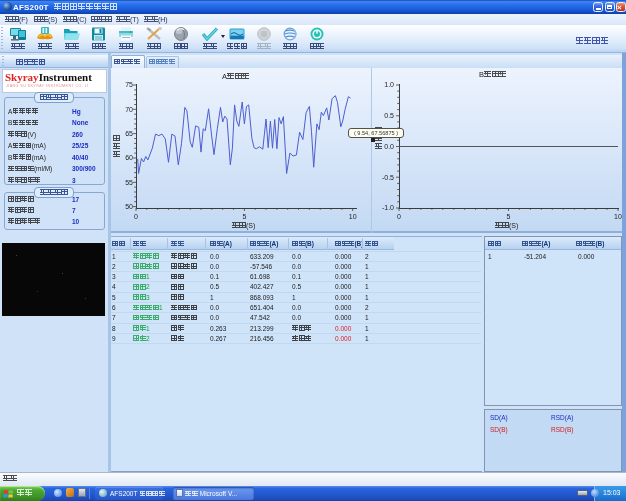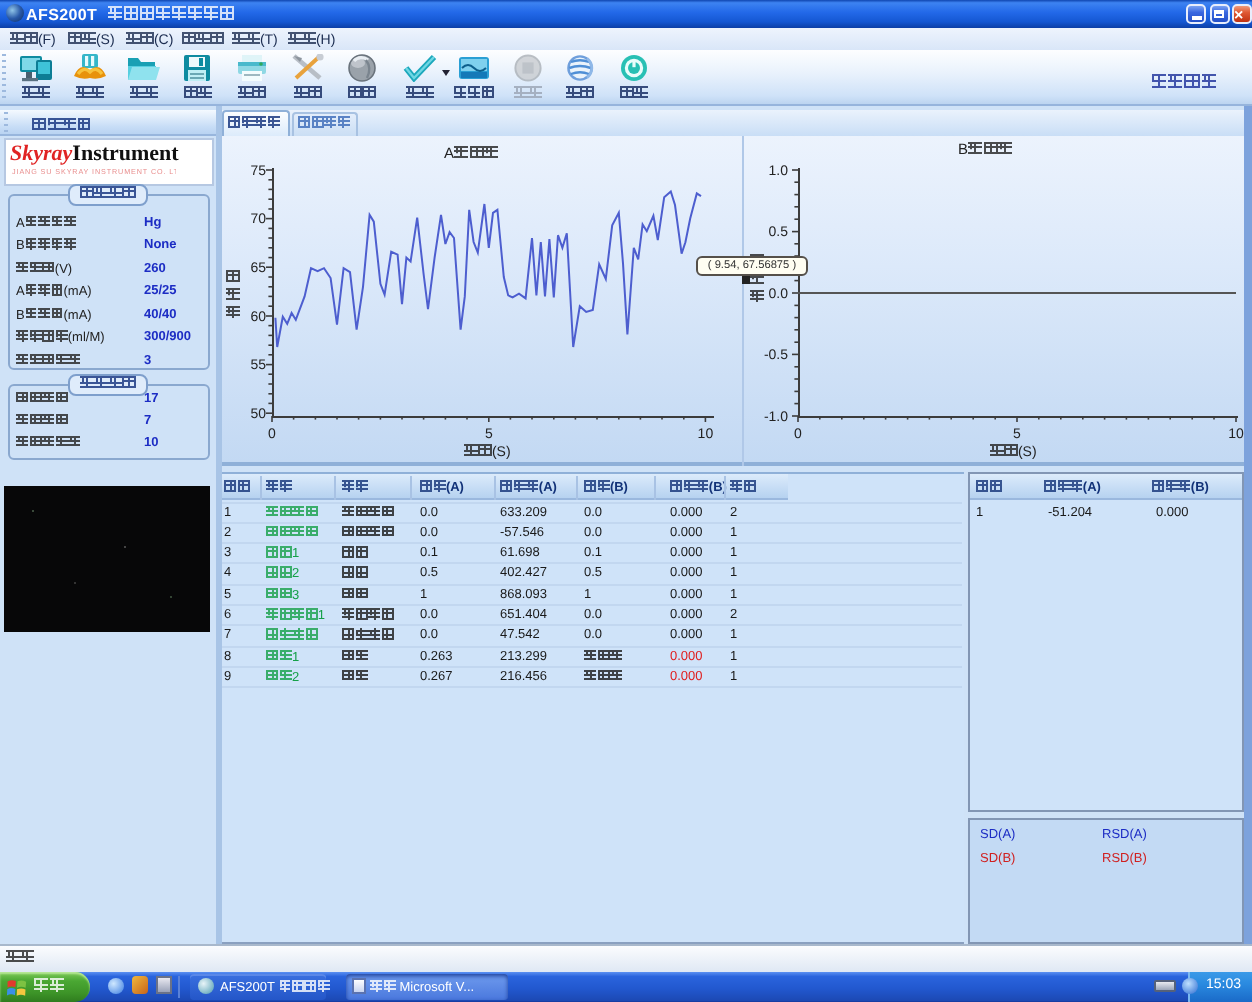--- a/index.html
+++ b/index.html
@@ -124,21 +124,21 @@
 <div class="ab" style="left:301px;top:43px;width:32px;text-align:center;font-size:7px;color:#10265e"><i class="q"></i><i class="k"></i></div>
 <div class="ab" style="left:221px;top:35px;width:0;height:0;border-left:2.5px solid transparent;border-right:2.5px solid transparent;border-top:3.5px solid #223"></div>
 <div class="ab" style="left:575px;top:36px;font-size:8.5px;font-weight:bold;color:#1b2f9a"><i class="k"></i><i class="k"></i><i class="q"></i><i class="k"></i></div>
 <div class="ab" style="left:0;top:53px;width:109px;height:419px;background:#cfe2f7"></div>
 <div class="ab" style="left:108px;top:53px;width:3px;height:419px;background:#a8c4e6"></div>
 <div class="ab" style="left:622px;top:53px;width:4px;height:419px;background:#7da2dc"></div>
 <div class="ab" style="left:0px;top:55px;width:108px;height:13px;background:linear-gradient(180deg,#f4f9ff,#c7ddf6 70%,#b9d3f2);border-bottom:1px solid #98b6dd"></div>
 <div class="ab" style="left:16px;top:58px;font-size:7.5px;font-weight:bold;color:#11307e;--w:1.3px"><i class="q"></i><i class="k"></i><i class="k"></i><i class="q"></i></div>
 <div class="ab" style="left:2px;top:56px;width:2px;height:10px;background:repeating-linear-gradient(180deg,#9db9de 0 1px,transparent 1px 3px)"></div>
 <div class="ab" style="left:2px;top:69px;width:105px;height:24px;background:#fff;border:1px solid #b6c8e2"></div>
-<div class="ab" style="left:5px;top:70.5px;font-family:'Liberation Serif',serif;font-size:11px;font-weight:bold;white-space:nowrap"><span style="color:#e02424;font-style:italic">Skyray</span><span style="color:#101010">Instrument</span></div>
+<div class="ab" style="left:5px;top:70.5px;font-family:'Liberation Serif',serif;font-size:11px;font-weight:bold;white-space:nowrap"><span style="color:#e02424;">Skyray</span><span style="color:#101010">Instrument</span></div>
 <div class="ab" style="left:6px;top:83.5px;width:82px;height:5px;font-size:3.6px;color:#e47878;letter-spacing:.45px;opacity:.85;white-space:nowrap;overflow:hidden">JIANG SU SKYRAY INSTRUMENT CO. LTD</div>
 <div class="ab" style="left:4px;top:97px;width:101px;height:88px;border:1px solid #8aa8cf;border-radius:3px"></div>
 <div class="ab" style="left:34px;top:92px;width:40px;height:11px;background:#dfecfb;border:1px solid #7e9fcc;border-radius:4px;text-align:center;line-height:10px;font-size:7px;font-weight:bold;color:#11307e;--w:1.2px"><i class="q"></i><i class="k"></i><i class="k"></i><i class="q"></i></div>
 <div class="ab" style="left:8px;top:107.5px;font-size:6.5px;color:#222">A<i class="k"></i><i class="k"></i><i class="k"></i><i class="k"></i></div>
 <div class="ab" style="left:72px;top:107.5px;font-size:6.5px;font-weight:bold;color:#1c2cc4">Hg</div>
 <div class="ab" style="left:8px;top:119.0px;font-size:6.5px;color:#222">B<i class="k"></i><i class="k"></i><i class="k"></i><i class="k"></i></div>
 <div class="ab" style="left:72px;top:119.0px;font-size:6.5px;font-weight:bold;color:#1c2cc4">None</div>
 <div class="ab" style="left:8px;top:130.5px;font-size:6.5px;color:#222"><i class="k"></i><i class="k"></i><i class="q"></i>(V)</div>
 <div class="ab" style="left:72px;top:130.5px;font-size:6.5px;font-weight:bold;color:#1c2cc4">260</div>
 <div class="ab" style="left:8px;top:142.0px;font-size:6.5px;color:#222">A<i class="k"></i><i class="k"></i><i class="q"></i>(mA)</div>

